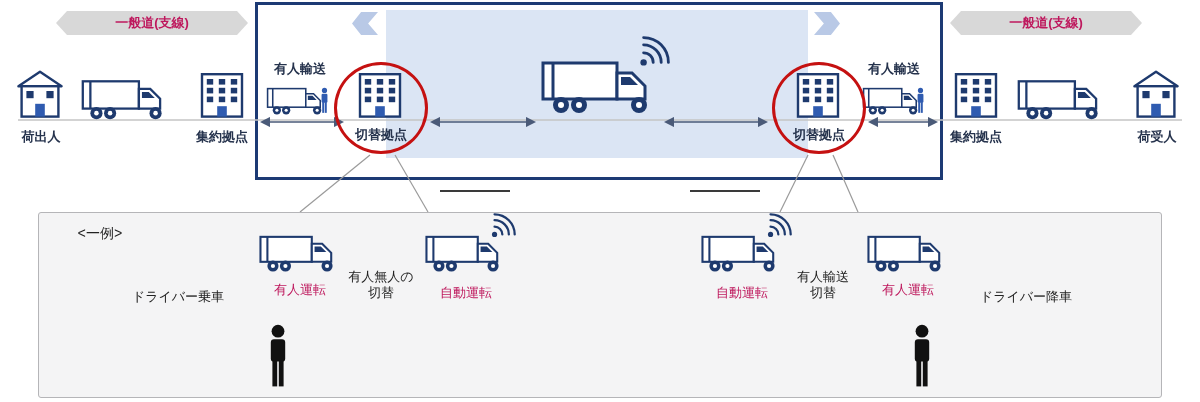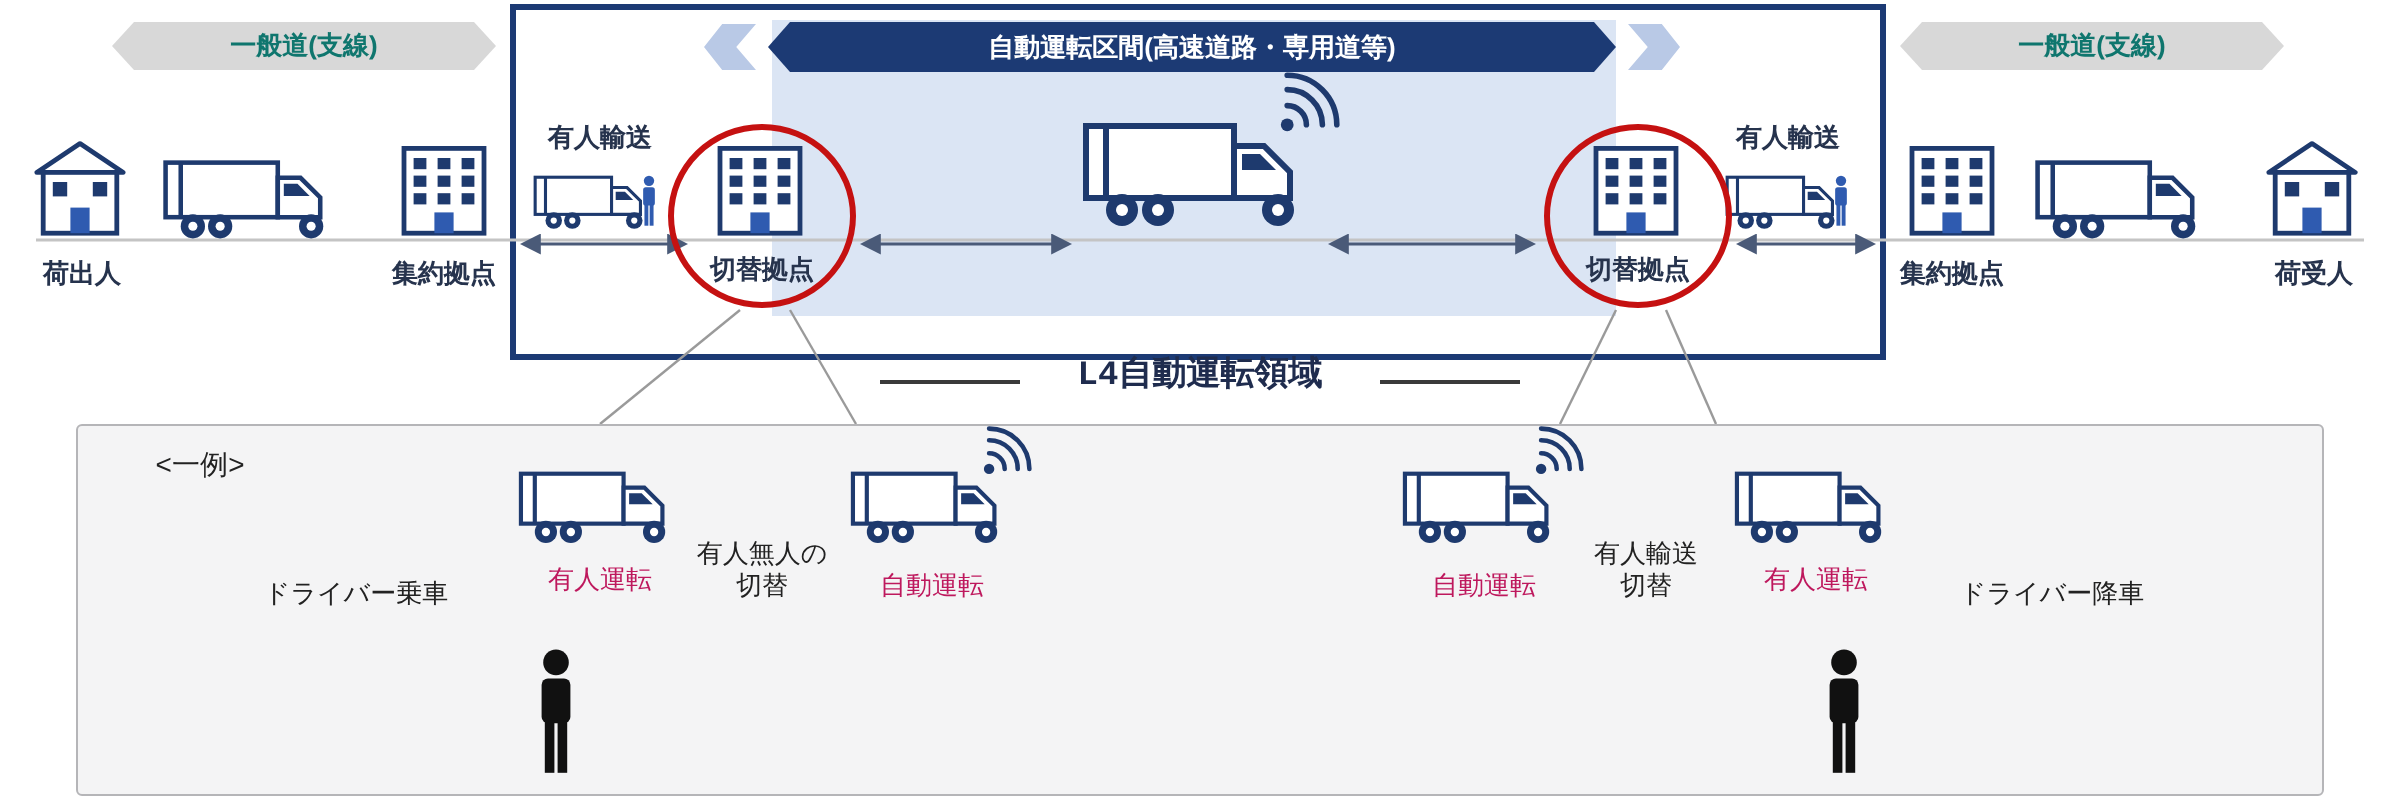--- a/index.html
+++ b/index.html
@@ -3,21 +3,21 @@
 <meta charset="utf-8">
 <style>
   html,body{margin:0;padding:0;background:#fff;}
   .canvas{position:relative;width:1200px;height:402px;background:#fff;overflow:hidden;
           font-family:"Liberation Sans",sans-serif;}
   .abs{position:absolute;}
   .lightzone{position:absolute;left:386px;top:10px;width:422px;height:148px;background:#dbe5f4;}
   .l4box{position:absolute;left:255px;top:2px;width:688px;height:178px;
          border:3px solid #1c3a74;box-sizing:border-box;background:transparent;}
   .band{position:absolute;top:11px;height:24px;display:flex;align-items:center;justify-content:center;
-        font-size:13px;font-weight:bold;color:#0f766e;
+        font-size:13px;font-weight:bold;color:#be185d;
         clip-path:polygon(11px 0,calc(100% - 11px) 0,100% 50%,calc(100% - 11px) 100%,11px 100%,0 50%);}
   .band.gray{background:#d8d8d8;}
   .band.navy{background:#1c3a74;color:#fff;top:11px;height:25px;}
   .chev{position:absolute;top:12px;width:26px;height:23px;background:#b9c9e6;}
   .chev.left{clip-path:polygon(100% 0,35% 0,0 50%,35% 100%,100% 100%,62% 50%);}
   .chev.right{clip-path:polygon(0 0,65% 0,100% 50%,65% 100%,0 100%,38% 50%);}
   .lbl{position:absolute;font-size:13px;font-weight:bold;color:#26334d;text-align:center;line-height:16px;font-family:Liberation Mono, monospace;}
   .lbl.big{font-size:13.5px;}
   .lbl.area{font-size:17px;color:#1f2c4e;}
   .lbl.gray{color:#be185d;font-weight:normal;}
@@ -81,23 +81,20 @@
   </defs>
 </svg>
 
 <div class="canvas">
 
   <div class="lightzone"></div>
   <div class="l4box"></div>
 
   <div class="band gray" style="left:56px;width:192px">
     <span>一般道(支線)</span>
-  </div>
-  <div class="band navy" style="left:384px;width:424px">
-    <span>自動運転区間(高速道路・専用道等)</span>
   </div>
   <div class="band gray" style="left:950px;width:192px">
     <span>一般道(支線)</span>
   </div>
   <div class="chev left" style="left:352px"></div>
   <div class="chev right" style="left:814px"></div>
 
   <svg class="abs" width="1200" height="402" style="left:0;top:0">
     <defs>
       <marker id="ah-g" viewBox="0 0 10 10" markerWidth="7" markerHeight="7" refX="8" refY="5" orient="auto-start-reverse">
@@ -171,21 +168,20 @@
   <div class="lbl" style="left:8px;top:130px;width:66px">荷出人</div>
   <div class="lbl" style="left:186px;top:130px;width:72px">集約拠点</div>
   <div class="lbl" style="left:268px;top:62px;width:64px">有人輸送</div>
   <div class="lbl" style="left:346px;top:128px;width:70px">切替拠点</div>
   <div class="lbl" style="left:784px;top:128px;width:70px">切替拠点</div>
   <div class="lbl" style="left:862px;top:62px;width:64px">有人輸送</div>
   <div class="lbl" style="left:940px;top:130px;width:72px">集約拠点</div>
   <div class="lbl" style="left:1124px;top:130px;width:66px">荷受人</div>
 
   <div class="l4line" style="left:440px;top:190px;width:70px"></div>
-  <div class="lbl area" style="left:518px;top:181px;width:164px">L4自動運転領域</div>
   <div class="l4line" style="left:690px;top:190px;width:70px"></div>
 
   <div class="examplebox"></div>
   <div class="lbl plain" style="left:60px;top:226px;width:80px;text-align:center;font-size:14px">&lt;一例&gt;</div>
 
   <div class="lbl plain" style="left:128px;top:290px;width:100px">ドライバー乗車</div>
   <svg class="icon" style="left:258px;top:232px" width="84" height="43" viewBox="0 0 120 62">
       <use href="#truck"></use>
     </svg>
   <div class="lbl gray" style="left:258px;top:283px;width:84px">有人運転</div>

